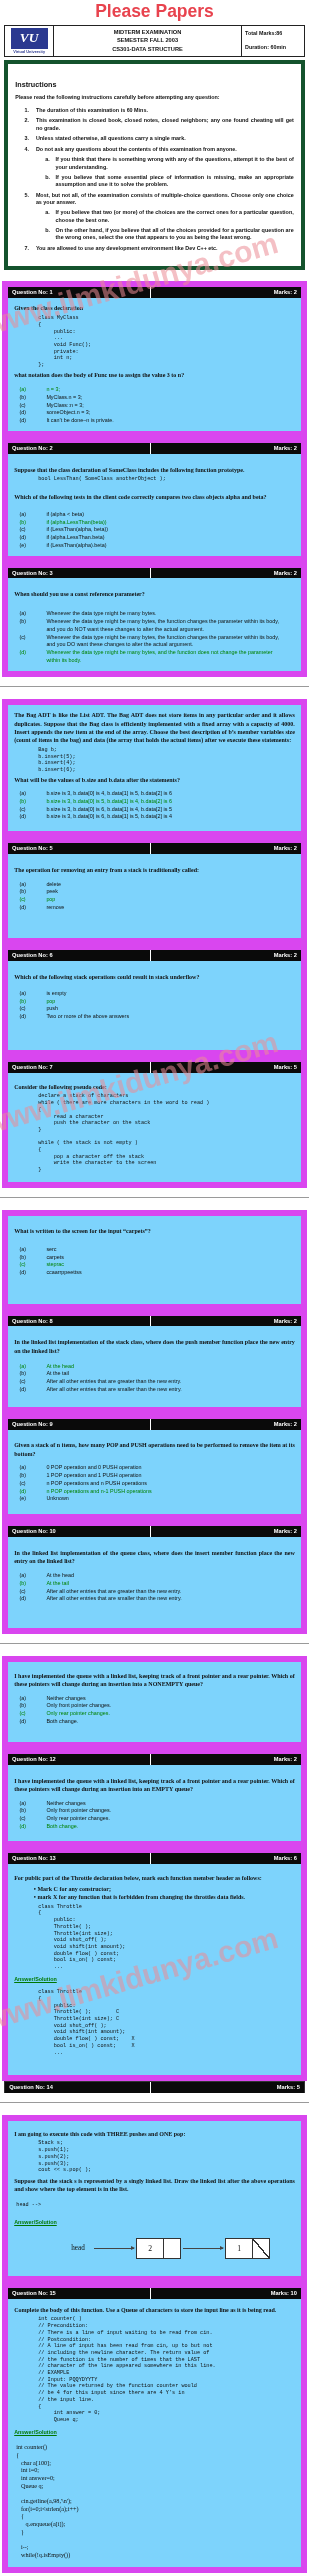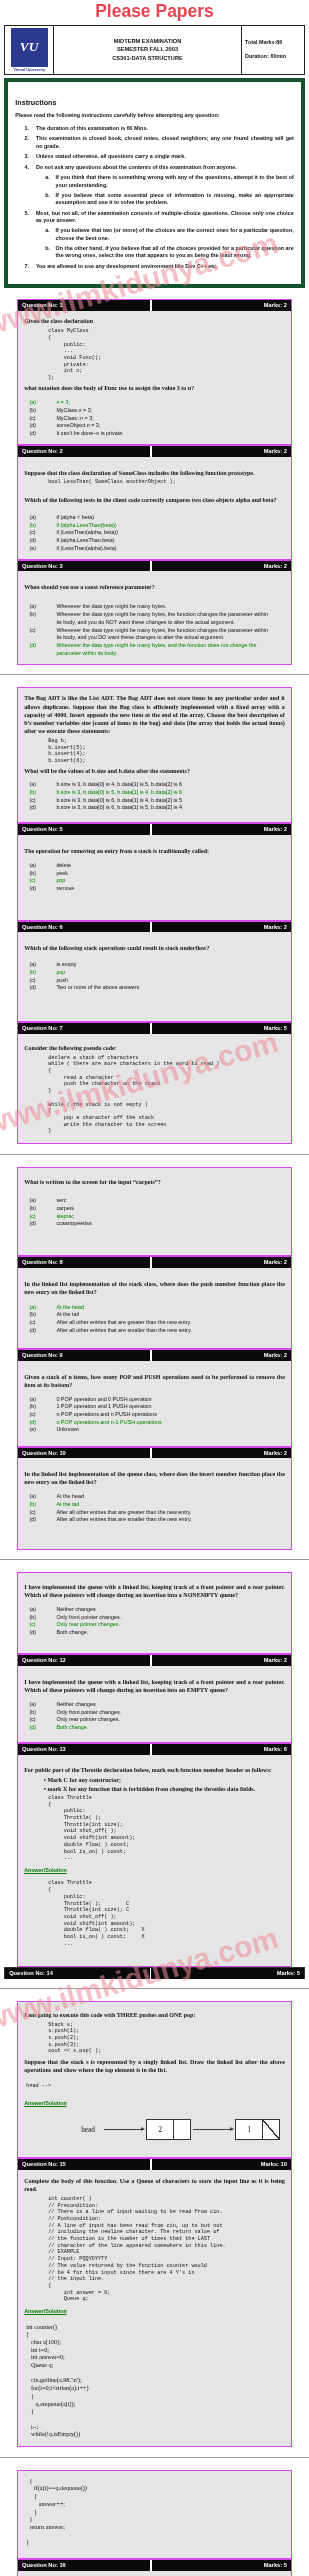--- a/index.html
+++ b/index.html
@@ -9,39 +9,39 @@
   .wm{position:absolute;left:-15.5px;width:464px;font-size:30px;font-weight:bold;
       color:rgba(235,140,150,0.55);transform:rotate(-16deg);transform-origin:left center;
       white-space:nowrap;z-index:6;pointer-events:none;font-family:"Liberation Sans",sans-serif;}
   
   .title{margin:1px 0 3.1px 0;text-align:center;color:#e8434e;font-size:17.5px;font-weight:bold;
          font-family:"Liberation Sans",sans-serif;}
   
   .hdr{width:301px;margin:0 4.1px;border-collapse:collapse;}
   .hdr td{border:0.8px solid #222;vertical-align:middle;}
   .hdr .logo-cell{width:45px;text-align:center;padding:1.5px;}
-  .vu{width:37px;height:39px;margin:0 auto;background:#2b3990;color:#fff;display:flex;
+  .vu{width:37px;height:21px;margin:0 auto;background:#2b3990;color:#fff;display:flex;
       align-items:center;justify-content:center;font-family:"Liberation Serif",serif;
       font-size:13.4px;font-weight:bold;font-style:italic;}
   .vusub{font-size:3.9px;font-weight:bold;color:#2b3990;margin-top:0.5px;}
   .hdr .mid-cell{text-align:center;font-weight:bold;font-size:5.7px;line-height:8.8px;}
   .hdr .right-cell{width:57px;font-weight:bold;font-size:5.4px;padding:2.1px 2.1px 2.1px 3.1px;line-height:7.2px;}
   .right-cell .dur{margin-top:7.2px;}
   
   .insbox{margin:3.1px 4.1px 0 4.1px;border:4px solid #14532d;padding:5.2px 7.2px 13.4px 7.2px;}
   .ins-h{font-size:7.2px;font-weight:bold;margin:11.3px 0 5.2px 0;}
   .ins-intro{font-size:5.4px;font-weight:bold;margin-bottom:6.2px;}
   .ins-item{display:flex;margin:3.6px 0 0 9.3px;font-size:5.4px;font-weight:bold;line-height:7.2px;}
   .ins-item .n{flex:0 0 11.3px;}
   .ins-item .t{flex:1;text-align:justify;}
   .ins-sub{display:flex;margin:3.1px 0 0 30px;font-size:5.4px;font-weight:bold;line-height:7.2px;}
   .ins-sub .n{flex:0 0 10.3px;}
   .ins-sub .t{flex:1;text-align:justify;}
   
-  .qbox{margin:0 17px;border:1px solid #d946ef;background:#e5e5e5;position:relative;z-index:2;}
+  .qbox{margin:0 2px;border:6px solid #d946ef;background:#7dd3fc;position:relative;z-index:2;}
   .qhead-only{margin:0 4.1px;border:1px solid #333;border-bottom:none;position:relative;z-index:2;}
   .qh{display:flex;background:#fff;height:10.8px;}
   .qh .qn{flex:0 0 47%;background:#0a0a0a;color:#fff;font-weight:bold;font-size:5.7px;
           line-height:10.8px;padding-left:4.1px;margin-right:1.5px;}
   .qh .qm{flex:1;background:#0a0a0a;color:#fff;font-weight:bold;font-size:5.7px;
           line-height:10.8px;text-align:right;padding-right:4.1px;}
   .qc{padding:4.1px 6.2px 6.2px 6.2px;}
   .stem{font-family:"Liberation Serif",serif;font-weight:bold;font-size:6px;
         line-height:8.2px;margin:2.6px 0;text-align:justify;}
   .bullet{font-family:"Liberation Serif",serif;font-weight:bold;font-size:6px;line-height:8.2px;margin-left:19.6px;}

